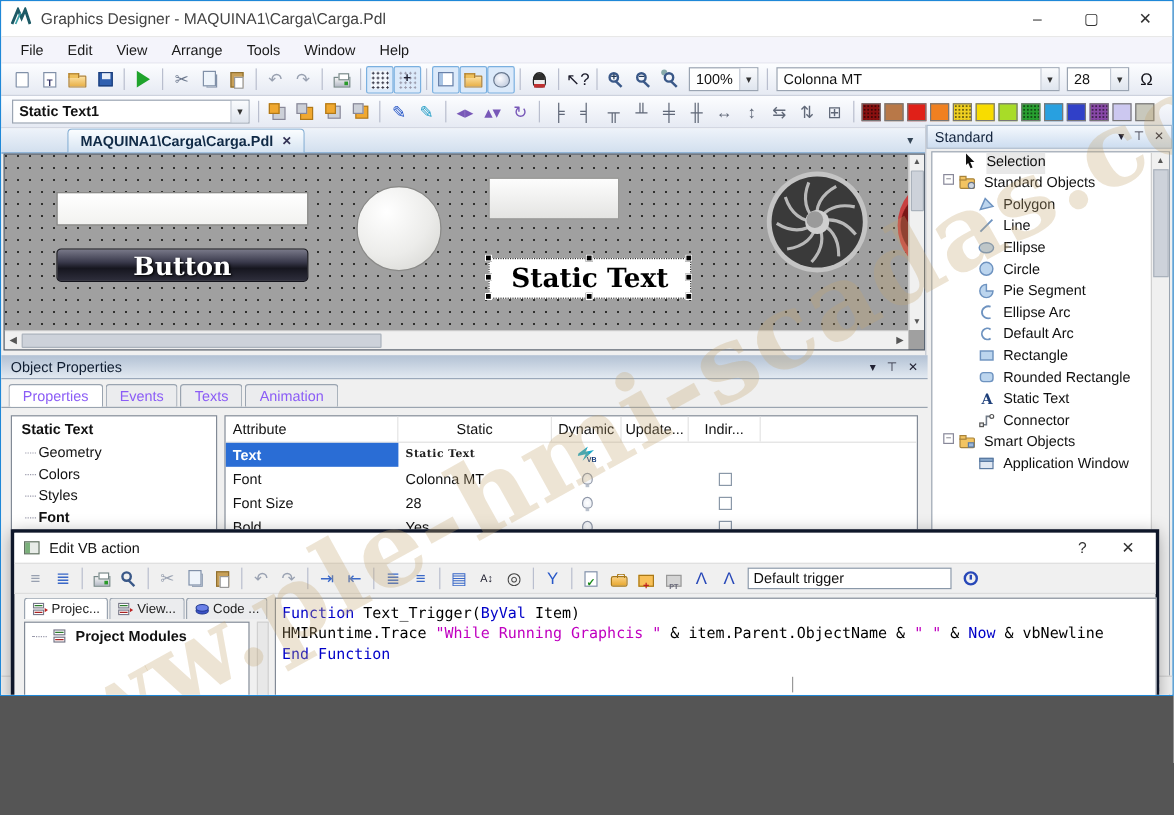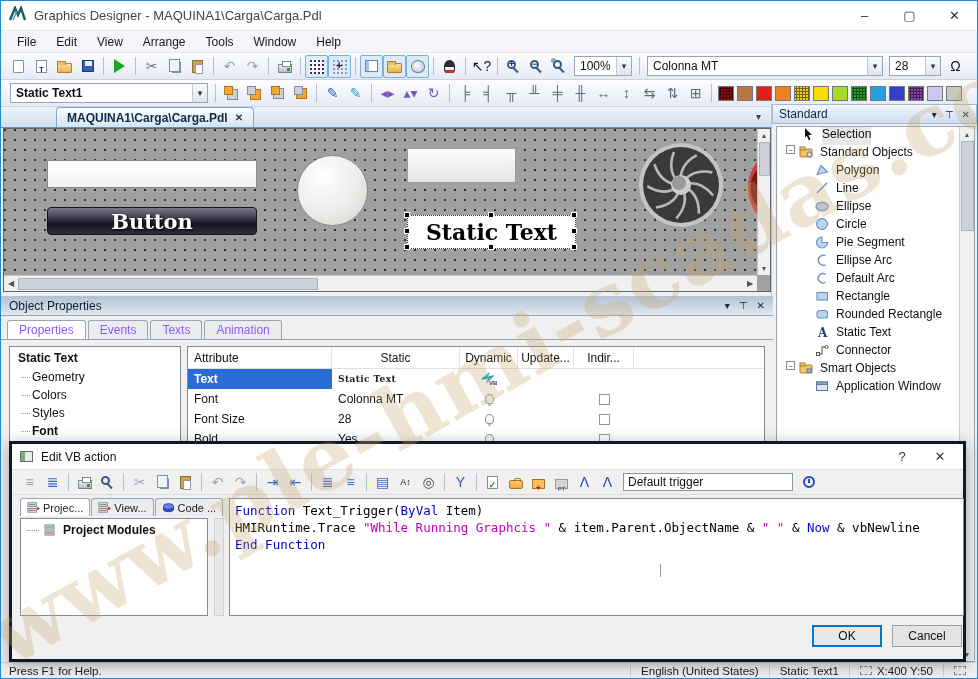--- a/index.html
+++ b/index.html
@@ -1,17 +1,17 @@
 <!DOCTYPE html>
 <html><head>
 <meta charset="utf-8">
 <style>
 *{box-sizing:border-box;margin:0;padding:0}
 body{font-family:"Liberation Sans",sans-serif;background:#555}
-.app{position:relative;width:978px;height:679px;background:#f0f0f0;border:1px solid #1f88d8;overflow:hidden;font-size:12px;color:#111}
+.app{position:relative;width:978px;height:580px;background:#f0f0f0;border:1px solid #1f88d8;overflow:hidden;font-size:12px;color:#111}
 
 .titlebar{position:absolute;left:0;top:0;width:100%;height:30px;background:#fff;display:flex;align-items:center;border-bottom:1px solid #e8e8e8}
 .titlebar .appico{margin:0 8px 0 8px}
 .titlebar .ttl{color:#444;font-size:13px}
 .wincontrols{margin-left:auto;display:flex;height:100%}
 .wbtn{width:45px;height:100%;display:flex;align-items:center;justify-content:center;color:#333;font-size:13px}
 
 .menubar{position:absolute;left:0;top:30px;width:100%;height:22px;background:#f4f4fb;display:flex;align-items:center;padding-left:6px;border-bottom:1px solid #e4e4ee}
 .menuitem{padding:2px 10px;color:#1a1a1a}
 

